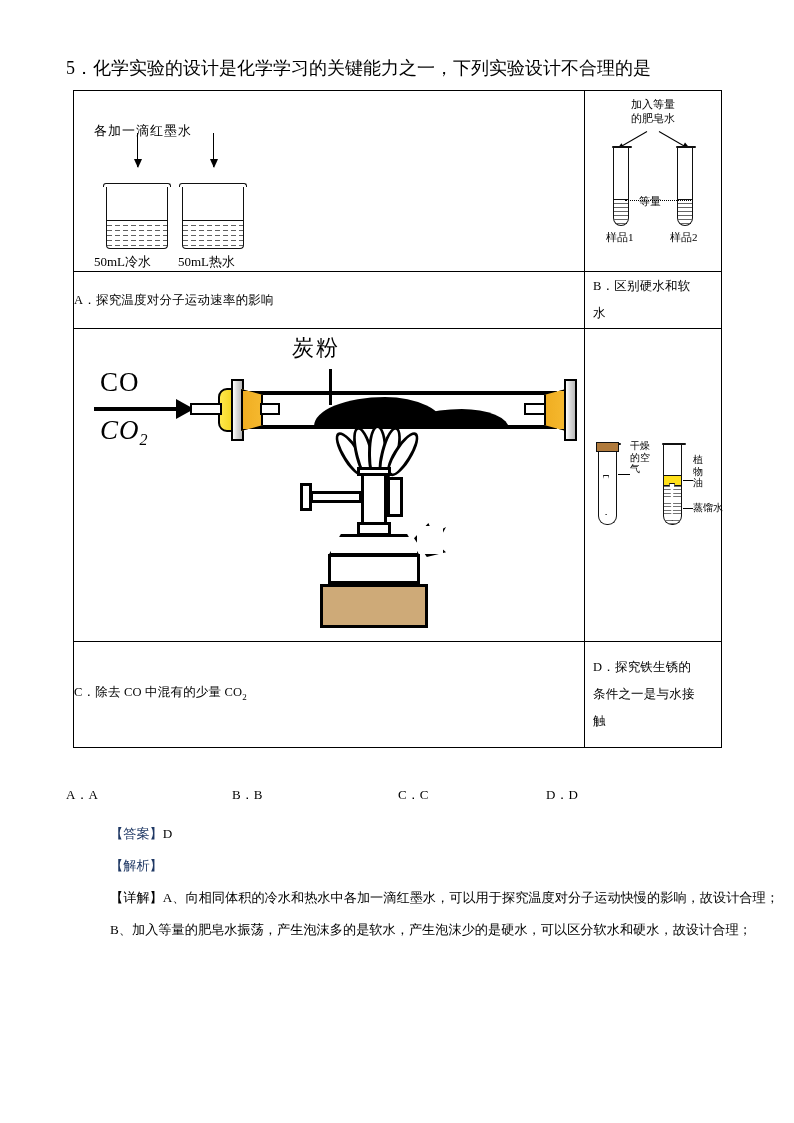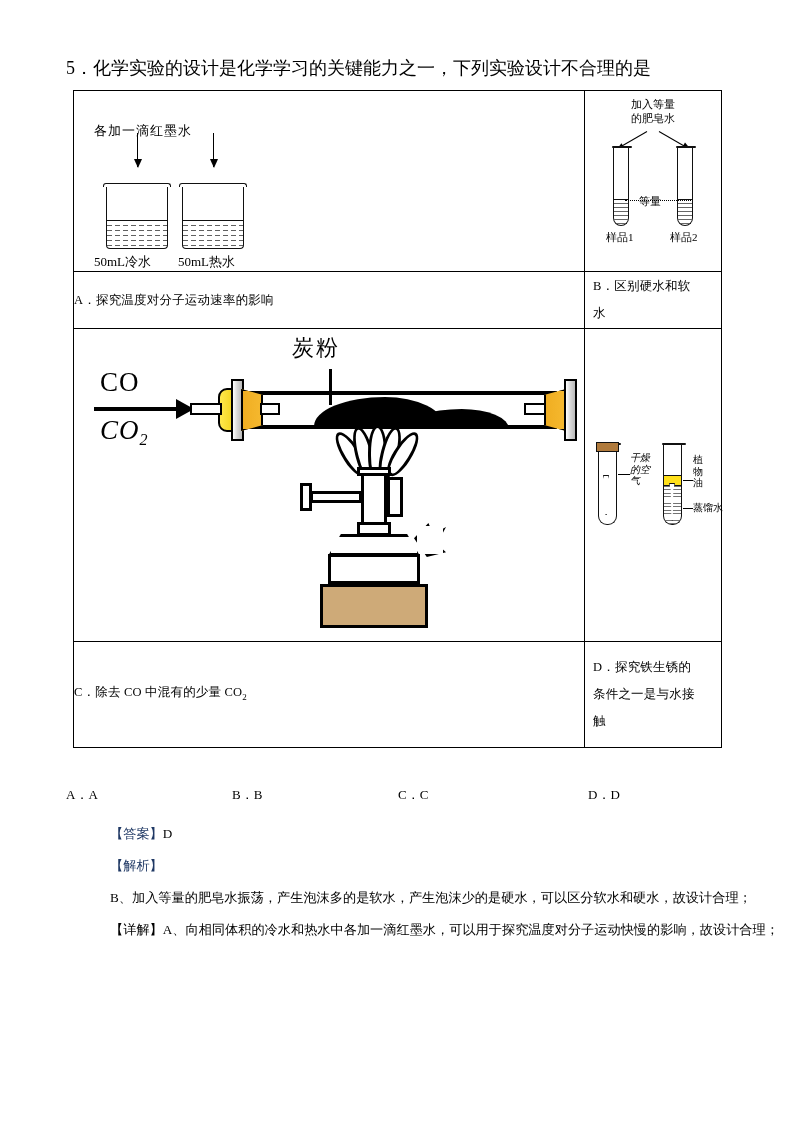--- a/index.html
+++ b/index.html
@@ -491,21 +491,21 @@
         </td>
 
         <td class="cell-fig">
           <div class="fig4">
 
             <div class="rtube" style="left:13px; top:13px; height:80px;">
               <div class="nail" style="left:4px; top:30px; width:6px; height:40px; clip-path:polygon(0 0,100% 0,72% 16%,62% 100%,42% 100%,28% 16%);"></div>
             </div>
             <div class="cork" style="left:11px; top:10px; width:23px; height:10px;"></div>
             <div class="tick" style="left:33px; top:42px; width:12px;"></div>
-            <div class="r-label" style="left:45px; top:20px;font-style:italic;">
+            <div class="r-label" style="left:45px; top:8px;">
               <div>干燥</div>
               <div>的空</div>
               <div>气</div>
             </div>
 
             <div class="rtube" style="left:78px; top:13px; height:80px;">
               <div class="rwater" style="height:44px;"></div>
               <div class="oilband" style="left:0; top:30px; width:100%; height:11px;"></div>
               <div class="nail" style="left:5px; top:38px; width:6px; height:38px; clip-path:polygon(0 0,100% 0,72% 16%,62% 100%,42% 100%,28% 16%);"></div>
             </div>
@@ -532,31 +532,31 @@
         </td>
       </tr>
 
     </tbody>
   </table>
 
   <div class="options">
     <span style="left:0px;">A．A</span>
     <span style="left:166px;">B．B</span>
     <span style="left:332px;">C．C</span>
-    <span style="left:522px;">D．D</span>
+    <span style="left:480px;">D．D</span>
   </div>
 
   <div class="ansblock">
     <p>
       <span class="blue">【答案】</span><span>D</span>
     </p>
     <p>
       <span class="blue">【解析】</span>
     </p>
     <p>
+      <span>【详解】</span><span>A、向相同体积的冷水和热水中各加一滴红墨水，可以用于探究温度对分子运动快慢的影响，故设计合理；</span>
+    </p>
+    <p>
       <span>B、加入等量的肥皂水振荡，产生泡沫多的是软水，产生泡沫少的是硬水，可以区分软水和硬水，故设计合理；</span>
     </p>
-    <p>
-      <span>【详解】</span><span>A、向相同体积的冷水和热水中各加一滴红墨水，可以用于探究温度对分子运动快慢的影响，故设计合理；</span>
-    </p>
   </div>
 
 </div>
 
 </body></html>

